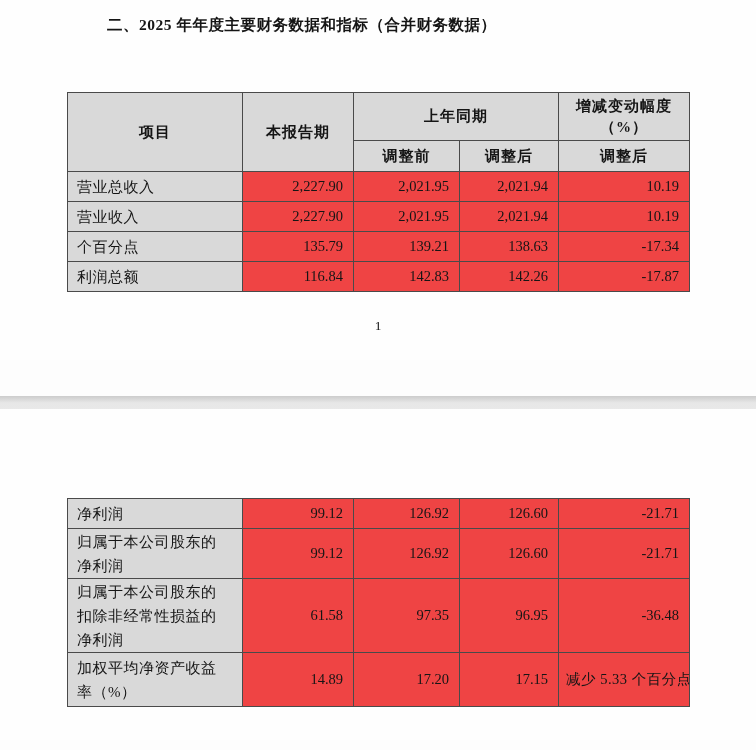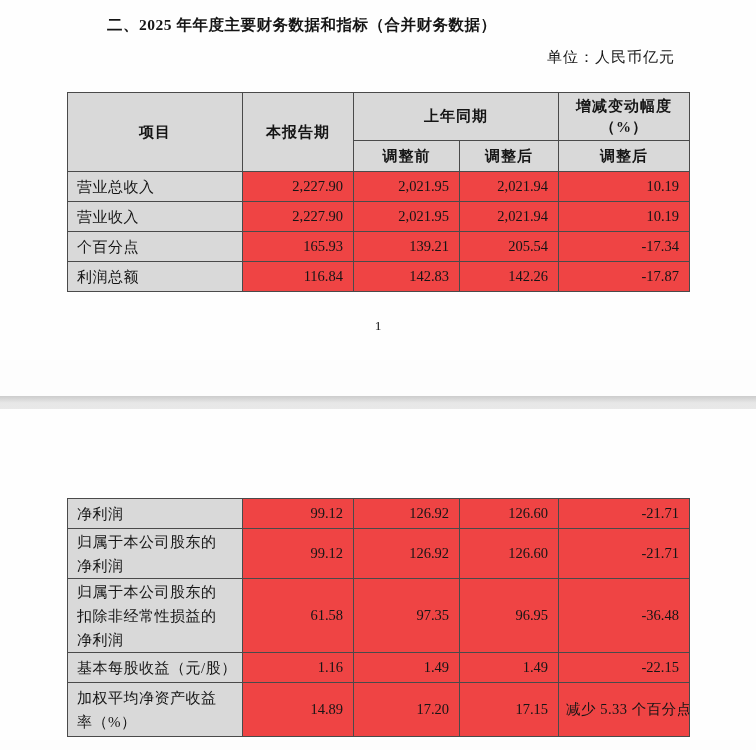--- a/index.html
+++ b/index.html
@@ -110,21 +110,20 @@
     width: 756px;
     text-align: center;
     font-size: 13.5px;
   }
 </style>
 </head>
 <body>
 
 <div class="page page-1">
   <div class="doc-title">二、2025 年年度主要财务数据和指标（合并财务数据）</div>
-  <div class="unit-label">单位：人民币亿元</div>
 
   <table class="fin-table t1">
     <colgroup>
       <col style="width:175px">
         <col style="width:111px">
         <col style="width:106px">
         <col style="width:99px">
         <col style="width:131px">
     </colgroup>
     <thead>
@@ -151,23 +150,23 @@
       </tr>
       <tr class="row-h30">
         <td class="item">营业收入</td>
         <td class="num">2,227.90</td>
         <td class="num">2,021.95</td>
         <td class="num">2,021.94</td>
         <td class="num">10.19</td>
       </tr>
       <tr class="row-h30">
         <td class="item">个百分点</td>
-        <td class="num">165.93</td>
+        <td class="num">135.79</td>
         <td class="num">139.21</td>
-        <td class="num">205.54</td>
+        <td class="num">138.63</td>
         <td class="num">-17.34</td>
       </tr>
       <tr class="row-h30">
         <td class="item">利润总额</td>
         <td class="num">116.84</td>
         <td class="num">142.83</td>
         <td class="num">142.26</td>
         <td class="num">-17.87</td>
       </tr>
     </tbody>
@@ -205,27 +204,20 @@
       </tr>
       <tr class="row-h74">
         <td class="item">归属于本公司股东的
 扣除非经常性损益的
 净利润</td>
         <td class="num">61.58</td>
         <td class="num">97.35</td>
         <td class="num">96.95</td>
         <td class="num">-36.48</td>
       </tr>
-      <tr class="row-h30">
-        <td class="item">基本每股收益（元/股）</td>
-        <td class="num">1.16</td>
-        <td class="num">1.49</td>
-        <td class="num">1.49</td>
-        <td class="num">-22.15</td>
-      </tr>
       <tr class="row-h54">
         <td class="item">加权平均净资产收益
 率（%）</td>
         <td class="num">14.89</td>
         <td class="num">17.20</td>
         <td class="num">17.15</td>
         <td class="num chg-left">减少 5.33 个百分点</td>
       </tr>
     </tbody>
   </table>

